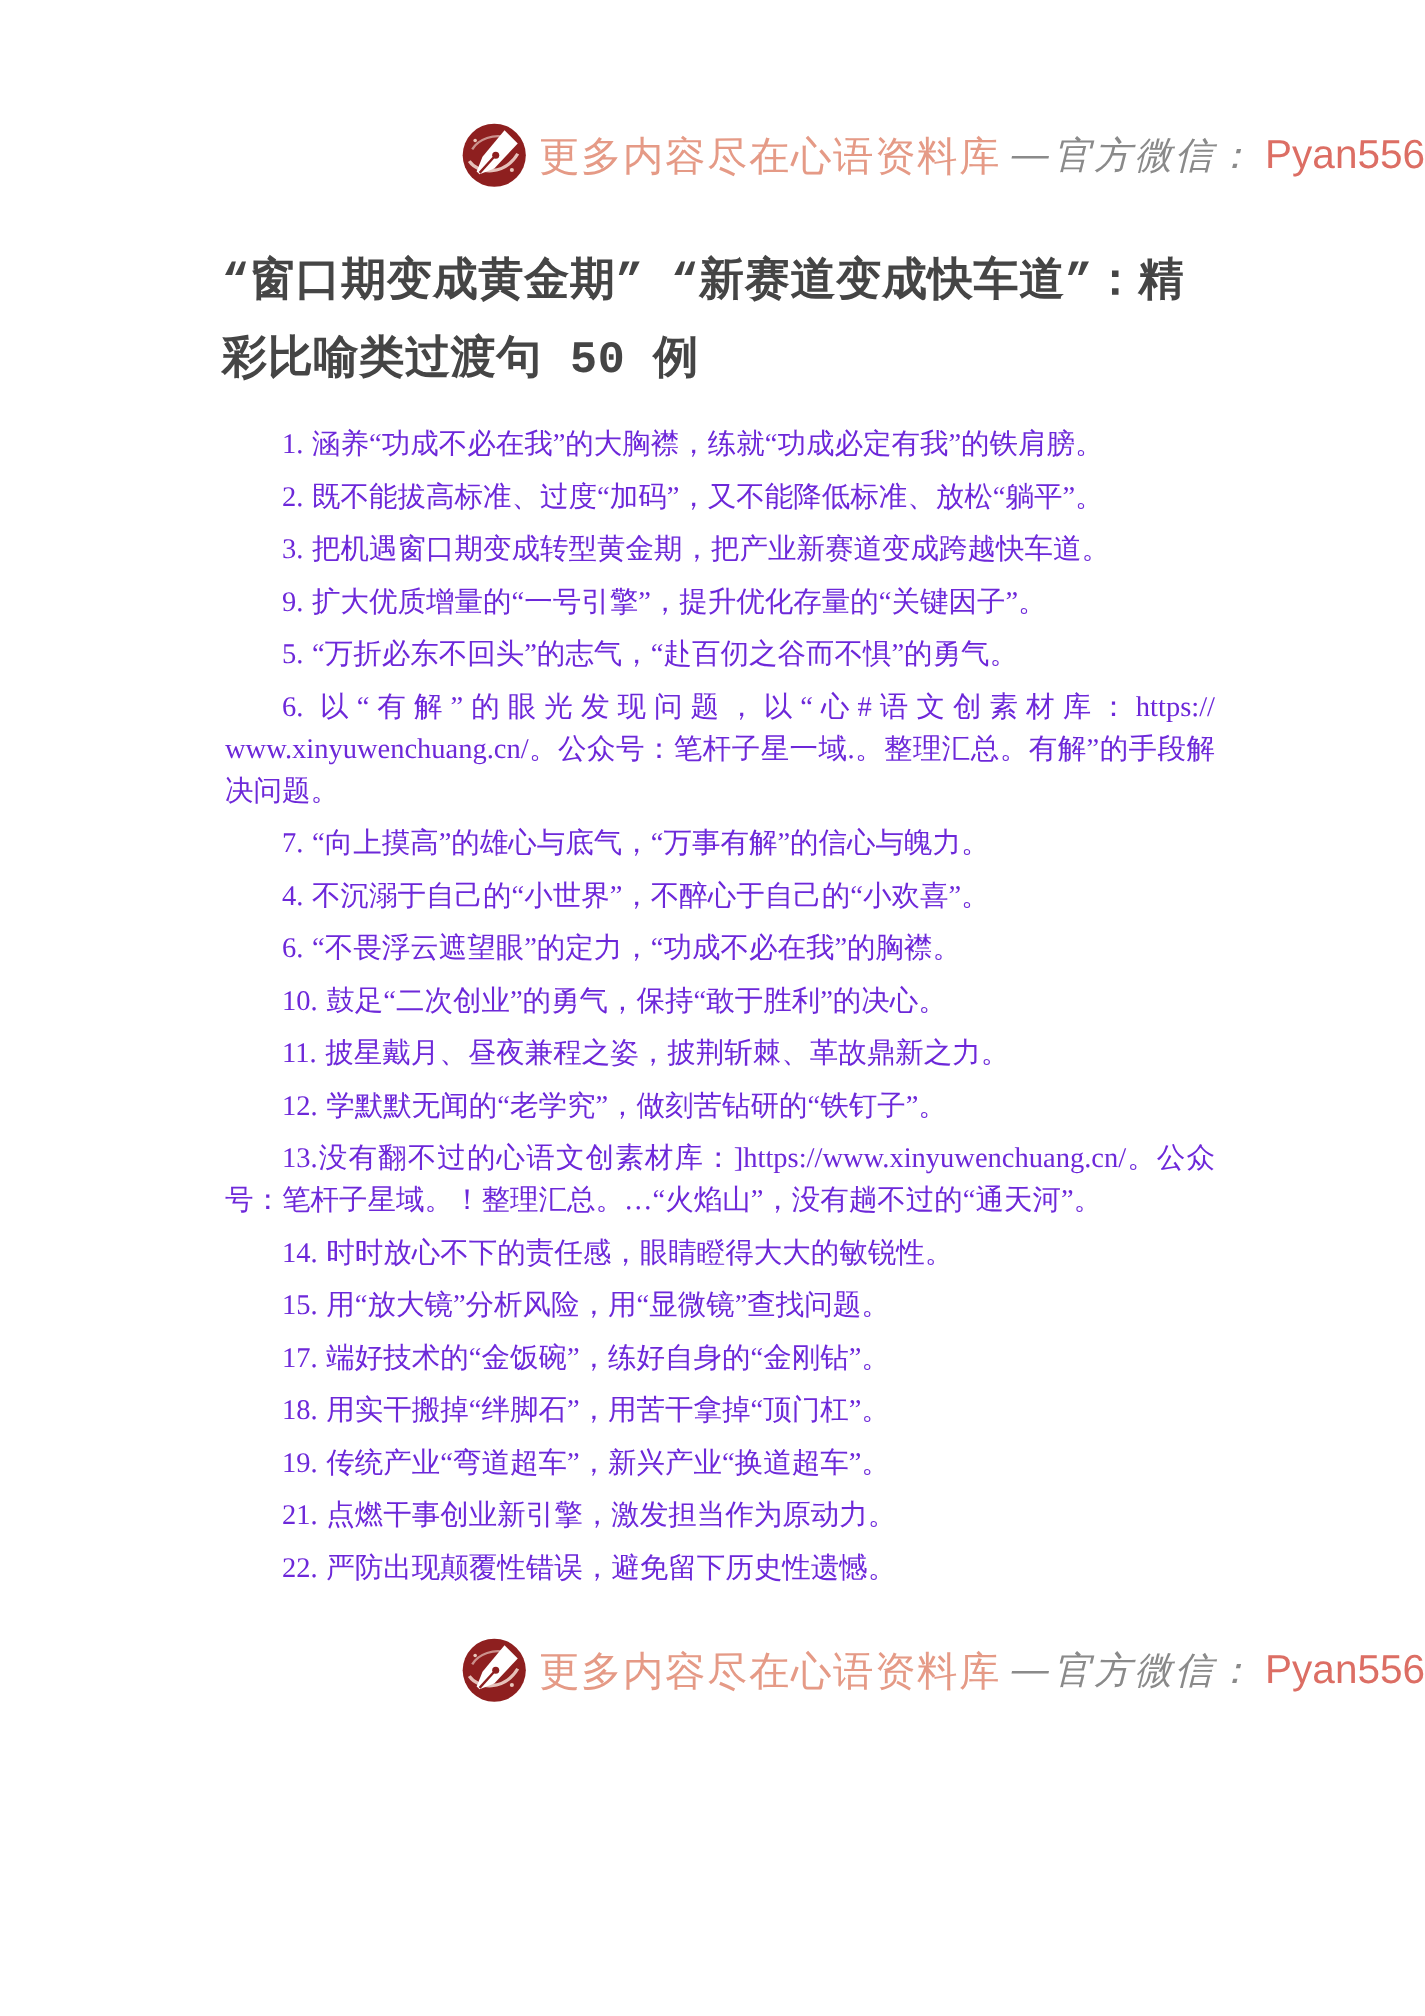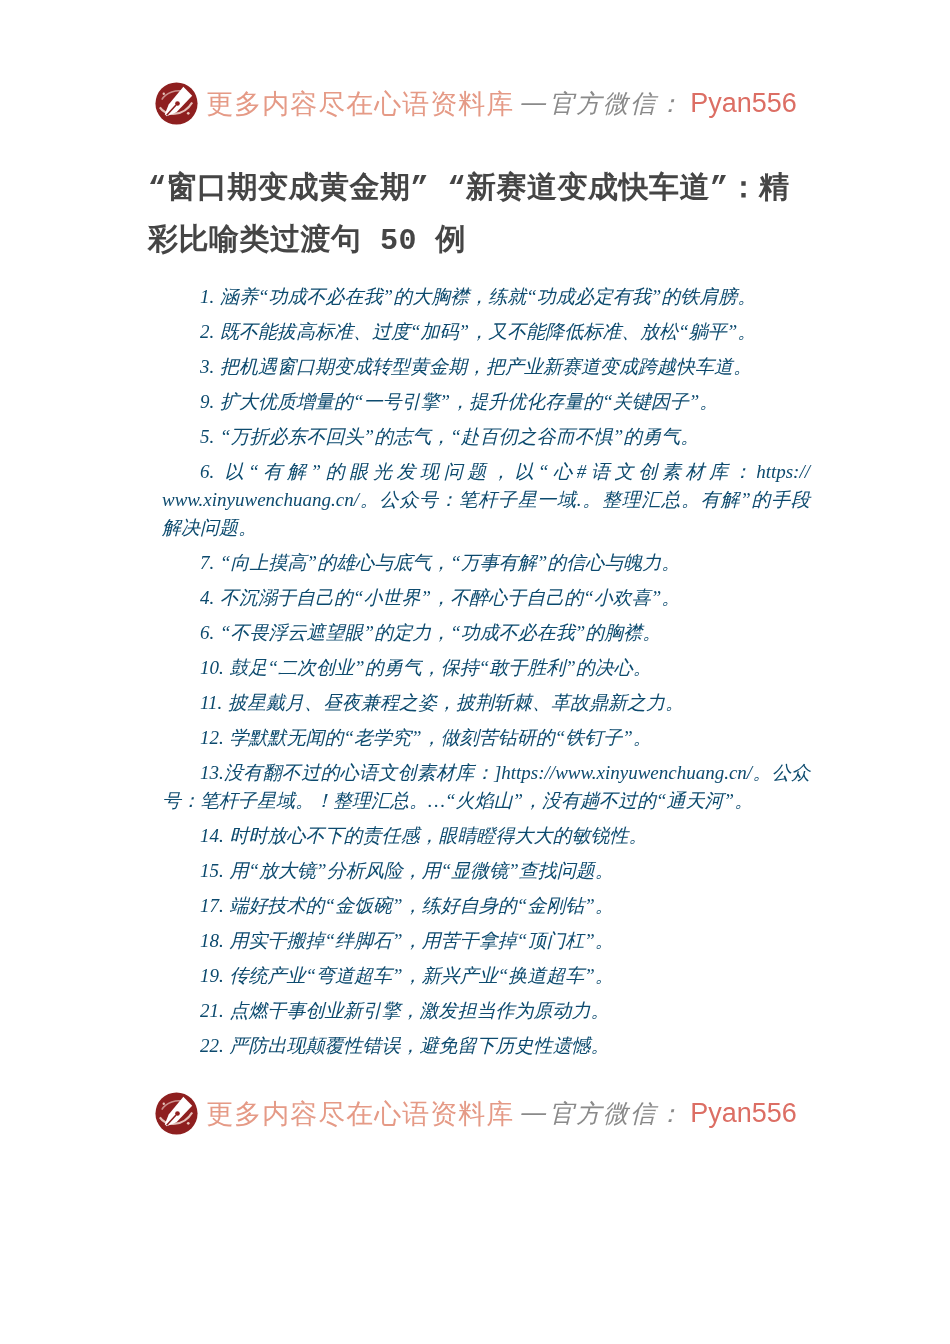--- a/index.html
+++ b/index.html
@@ -11,21 +11,21 @@
     font-family: "Liberation Serif", "DejaVu Serif", serif;
     color: #333333;
     overflow: hidden;
   }
   .page { width: 950px; height: 1344px; background: #ffffff; position: relative; }
 
   
   .brandline {
     display: flex;
     align-items: center;
-    justify-content: center;
+    justify-content: flex-end;
     gap: 6px;
     width: 100%;
   }
   .brandline.header { padding-top: 80px; }
   .brandline.footer { margin-top: 30px; }
   .logo { width: 47px; height: 47px; flex: 0 0 auto; }
   .brand-text {
     font-family: "Liberation Serif", "DejaVu Serif", serif;
     font-size: 27px;
     letter-spacing: 1px;
@@ -58,26 +58,25 @@
     color: #454545;
     letter-spacing: 0.5px;
     text-align: left;
   }
 
   
   .items { margin: 16px 150px 0 150px; width: 660px; }
   .items p.item {
     font-size: 19px;
     line-height: 28px;
-    margin: 0 0 7px 12px;
+    margin: 0 0 7px 0;
     text-indent: 2em;
     text-align: justify;
-    color: #0c4a6e;
+    color: #6d28d9;
     word-spacing: 1px;
-    font-style: italic;
   }
 </style>
 </head>
 <body>
 
 <div class="page">
 
   <div class="brandline header">
     <svg class="logo" viewBox="0 0 48 48" xmlns="http://www.w3.org/2000/svg">
       <circle cx="24" cy="24" r="21.5" fill="#8e1f1f"></circle>

